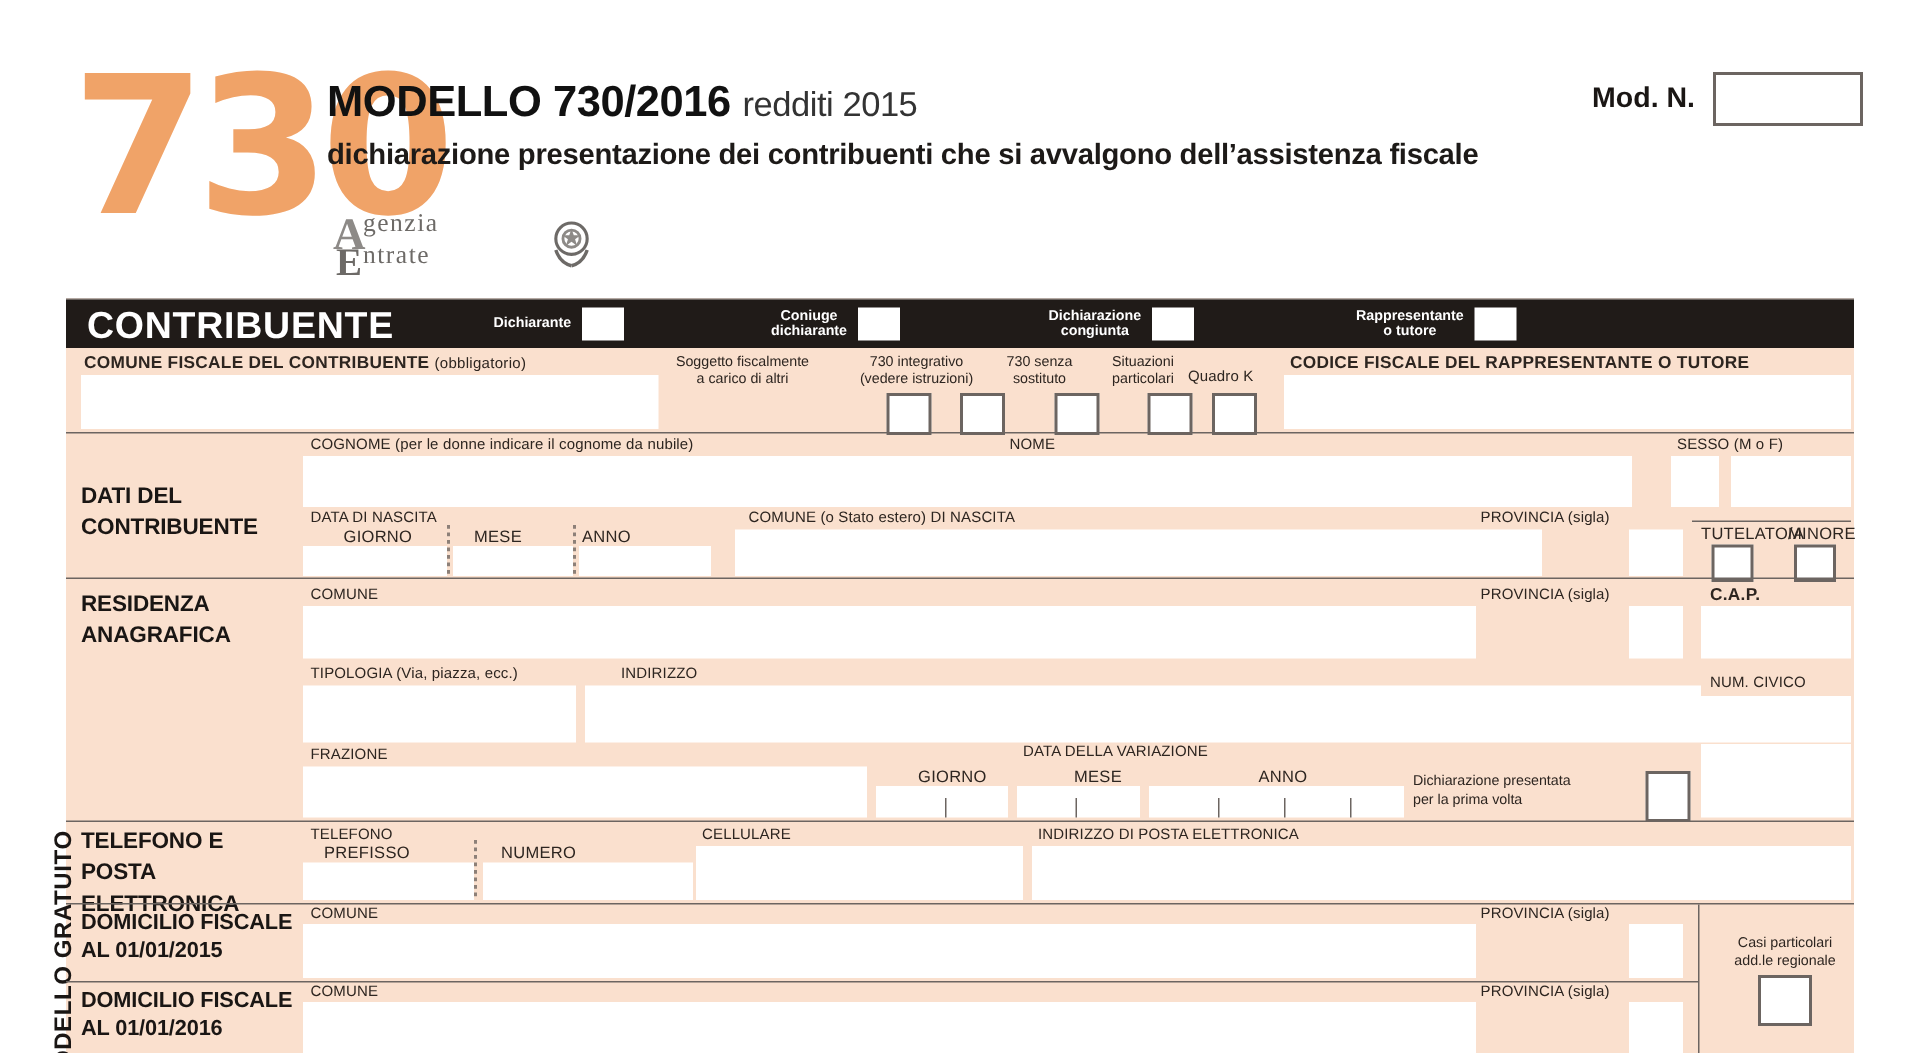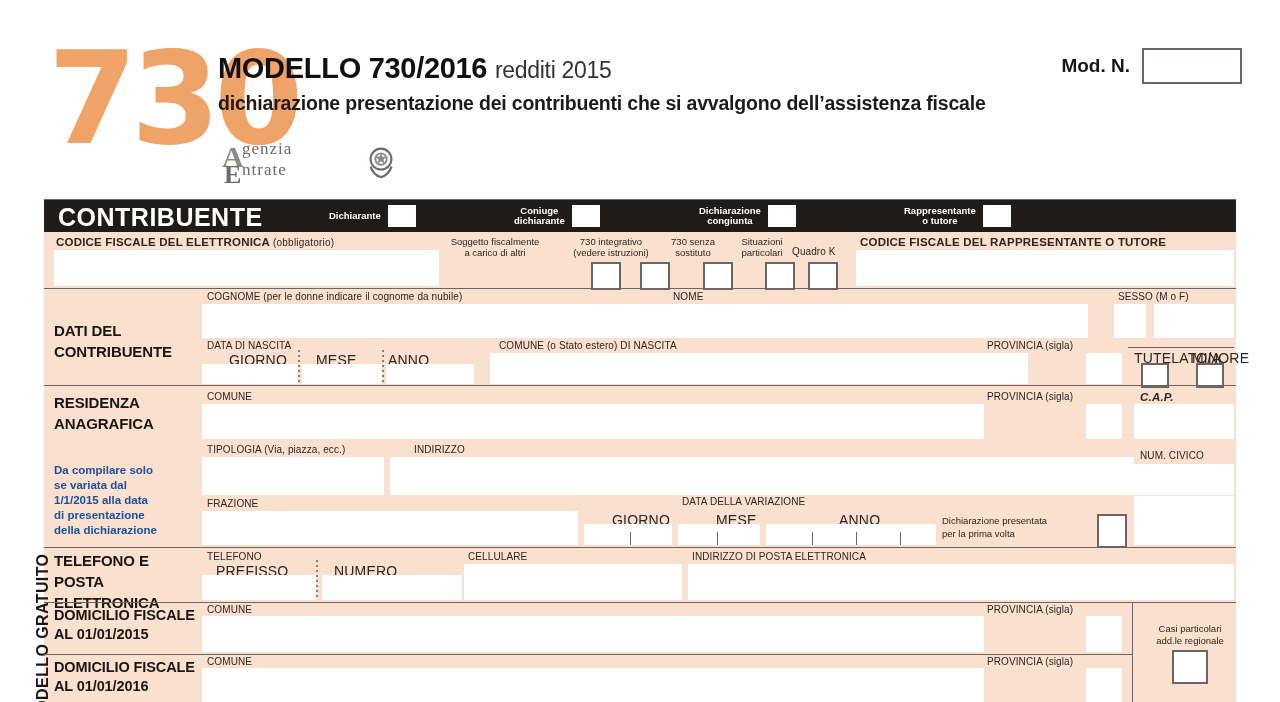--- a/index.html
+++ b/index.html
@@ -187,21 +187,21 @@
     color: #2d2520;
     white-space: nowrap;
     letter-spacing: 0.1px;
   }
   .cell-label.cap {
     font-size: 11.5px;
     font-weight: 700;
     letter-spacing: 0.2px;
   }
   .cell-label.small {
-    font-size: 14px;
+    font-size: 11px;
     letter-spacing: 0.2px;
   }
   .white {
     position: absolute;
     background: #ffffff;
   }
   .hr-dark {
     position: absolute;
     background: #6c6561;
     height: 1px;
@@ -306,21 +306,21 @@
       <span class="bb-box"></span>
     </div>
 
     <div class="bb-item" style="left:860px;">
       <span class="bb-lab">Rappresentante
 o tutore</span>
       <span class="bb-box"></span>
     </div>
   </div>
 
-  <div class="cell-label cap" style="left:12px; top:36px;"><span>CODICE FISCALE DEL ELETTRONICA</span> <span style="font-weight:400;font-size:10px;">(obbligatorio)</span></div>
+  <div class="cell-label cap" style="left:12px; top:36px;"><span>COMUNE FISCALE DEL CONTRIBUENTE</span> <span style="font-weight:400;font-size:10px;">(obbligatorio)</span></div>
   <div class="white" style="left:10px; top:50px; width:385px; height:36px;"></div>
 
   <div class="lbl-2l" style="left:396px; top:36px; width:110px;">Soggetto fiscalmente
 a carico di altri</div>
   <div class="box" style="left:547px; top:62px; width:26px; height:24px;"></div>
 
   <div class="lbl-2l" style="left:512px; top:36px; width:110px;">730 integrativo
 (vedere istruzioni)</div>
   <div class="box" style="left:596px; top:62px; width:26px; height:24px;"></div>
 
@@ -373,33 +373,28 @@
   <div class="hr-dark" style="left:1084px; top:147px; width:106px;"></div>
   <div class="cell-label small" style="left:1090px; top:150px;">TUTELATO/A</div>
   <div class="cell-label small" style="left:1148px; top:150px;">MINORE</div>
   <div class="box" style="left:1097px; top:163px; width:24px; height:21px;"></div>
   <div class="box" style="left:1152px; top:163px; width:24px; height:21px;"></div>
 
   <div class="hr-dark" style="left:0; top:185px; width:1192px;"></div>
 
   <div class="sec-title" style="left:10px; top:192px;">RESIDENZA
 ANAGRAFICA</div>
-  <div class="note-blue" style="left:10px; top:263px;">Da compilare solo
-se variata dal
-1/1/2015 alla data
-di presentazione
-della dichiarazione</div>
 
   <div class="cell-label" style="left:163px; top:191px;">COMUNE</div>
   <div class="white" style="left:158px; top:204px; width:782px; height:35px;"></div>
 
   <div class="cell-label" style="left:943px; top:191px;">PROVINCIA (sigla)</div>
   <div class="white" style="left:1042px; top:204px; width:36px; height:35px;"></div>
 
-  <div class="cell-label cap" style="left:1096px; top:191px;font-style:italic;">C.A.P.</div>
+  <div class="cell-label cap" style="left:1096px; top:191px;">C.A.P.</div>
   <div class="white" style="left:1090px; top:204px; width:100px; height:35px;"></div>
 
   <div class="cell-label" style="left:163px; top:244px;">TIPOLOGIA (Via, piazza, ecc.)</div>
   <div class="white" style="left:158px; top:257px; width:182px; height:38px;"></div>
 
   <div class="cell-label" style="left:350px; top:244px;margin-left:20px;">INDIRIZZO</div>
   <div class="white" style="left:346px; top:257px; width:744px; height:38px;"></div>
 
   <div class="cell-label" style="left:1096px; top:250px;">NUM. CIVICO</div>
   <div class="white" style="left:1090px; top:264px; width:100px; height:31px;"></div>

